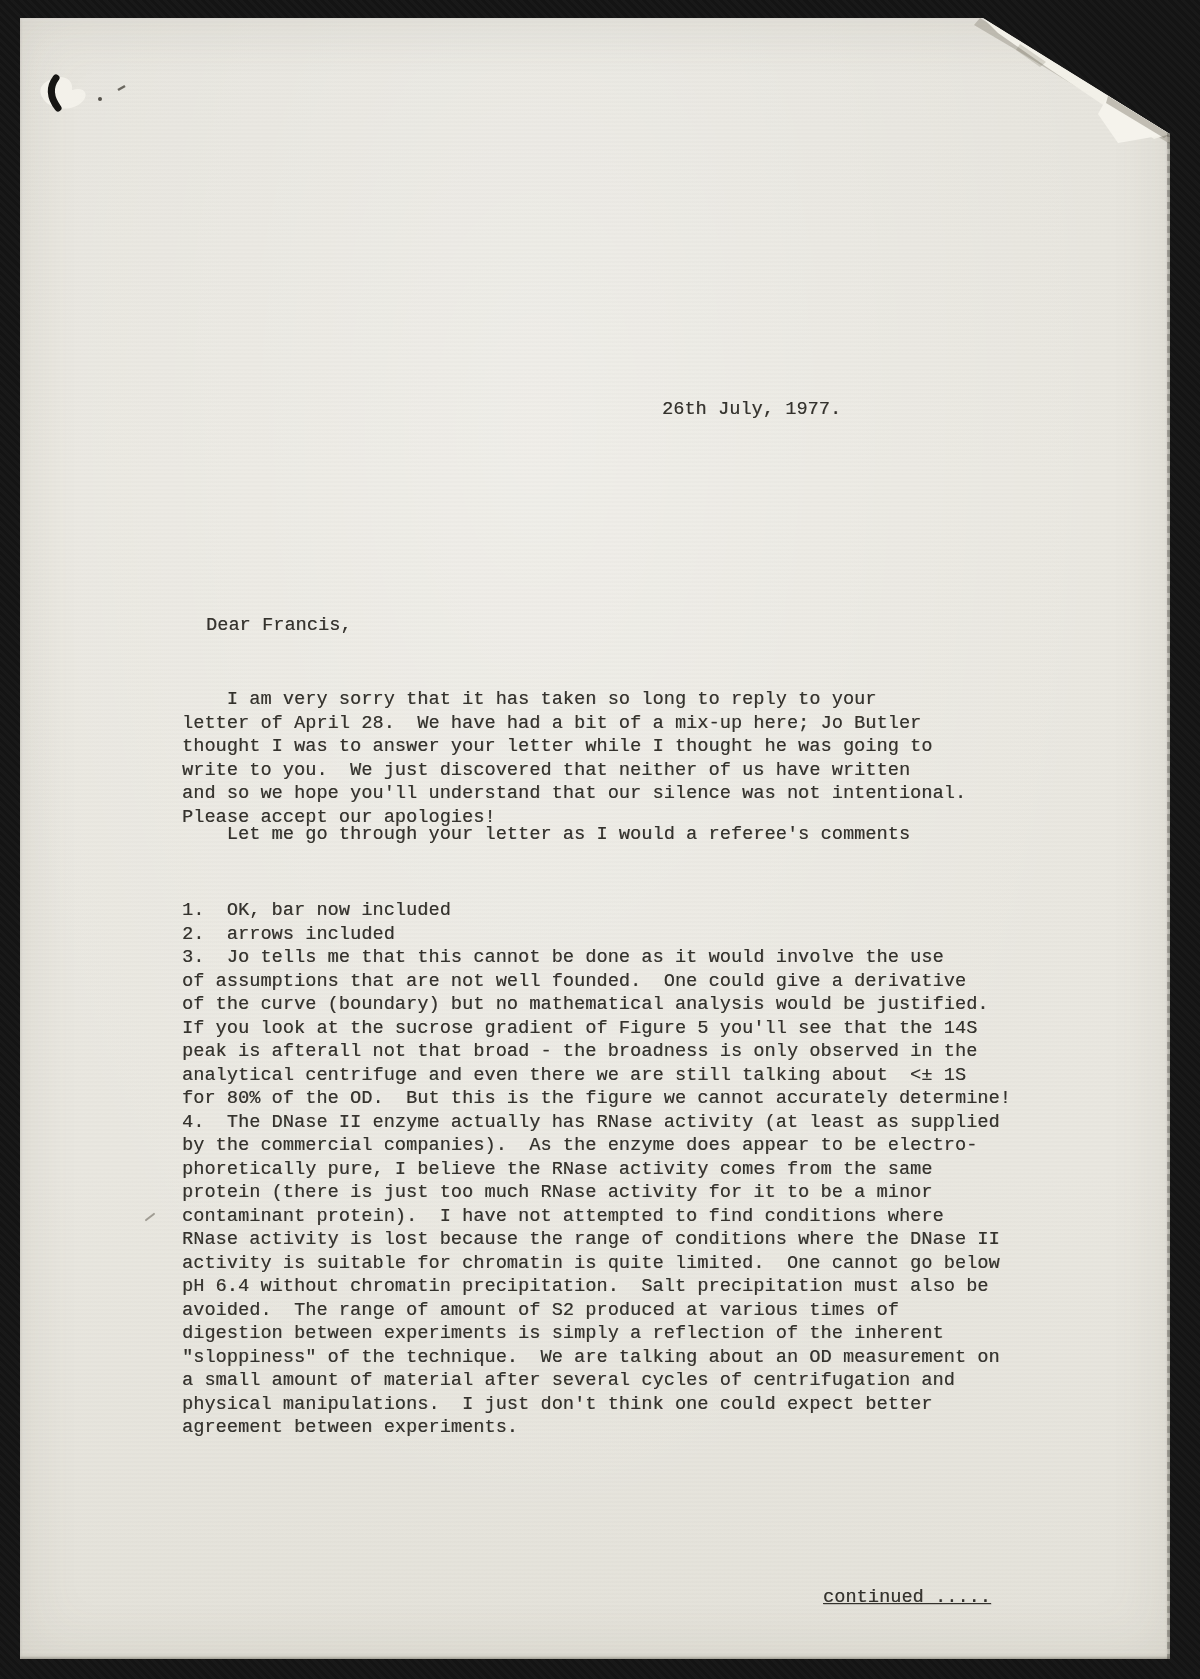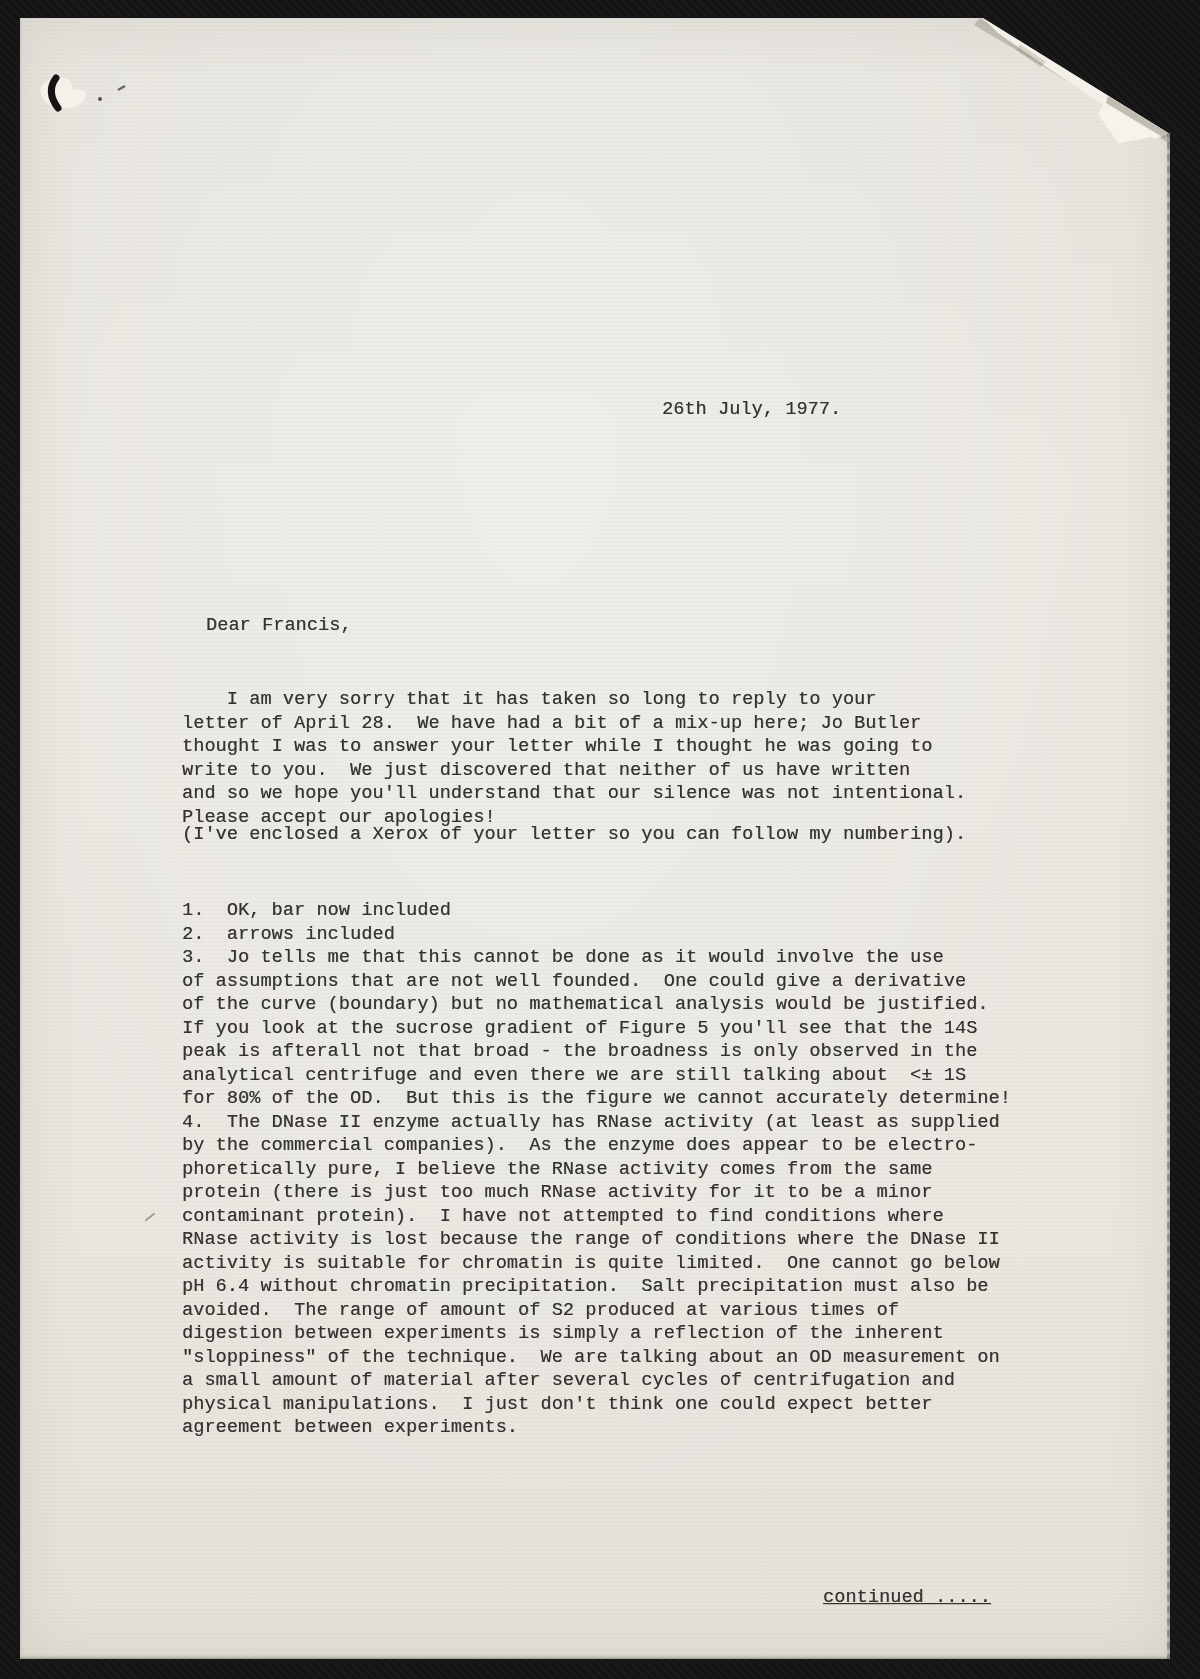--- a/index.html
+++ b/index.html
@@ -112,20 +112,20 @@
     </svg>
     <div class="pencil-mark"></div>
 
     <div class="typewriter date-line">26th July, 1977.</div>
 
 
     <div class="typewriter salutation-line">Dear Francis,</div>
 
     <div class="typewriter paragraph-1"><div class="line">    I am very sorry that it has taken so long to reply to your</div><div class="line">letter of April 28.  We have had a bit of a mix-up here; Jo Butler</div><div class="line">thought I was to answer your letter while I thought he was going to</div><div class="line">write to you.  We just discovered that neither of us have written</div><div class="line">and so we hope you'll understand that our silence was not intentional.</div><div class="line">Please accept our apologies!</div></div>
 
-    <div class="typewriter paragraph-2"><div class="line">(I've enclosed a Xerox of your letter so you can follow my numbering).</div></div>
+    <div class="typewriter paragraph-2"><div class="line">    Let me go through your letter as I would a referee's comments</div></div>
 
     <div class="typewriter numbered-points"><div class="line">1.  OK, bar now included</div><div class="line">2.  arrows included</div><div class="line">3.  Jo tells me that this cannot be done as it would involve the use</div><div class="line">of assumptions that are not well founded.  One could give a derivative</div><div class="line">of the curve (boundary) but no mathematical analysis would be justified.</div><div class="line">If you look at the sucrose gradient of Figure 5 you'll see that the 14S</div><div class="line">peak is afterall not that broad - the broadness is only observed in the</div><div class="line">analytical centrifuge and even there we are still talking about  &lt;± 1S</div><div class="line">for 80% of the OD.  But this is the figure we cannot accurately determine!</div><div class="line">4.  The DNase II enzyme actually has RNase activity (at least as supplied</div><div class="line">by the commercial companies).  As the enzyme does appear to be electro-</div><div class="line">phoretically pure, I believe the RNase activity comes from the same</div><div class="line">protein (there is just too much RNase activity for it to be a minor</div><div class="line">contaminant protein).  I have not attempted to find conditions where</div><div class="line">RNase activity is lost because the range of conditions where the DNase II</div><div class="line">activity is suitable for chromatin is quite limited.  One cannot go below</div><div class="line">pH 6.4 without chromatin precipitation.  Salt precipitation must also be</div><div class="line">avoided.  The range of amount of S2 produced at various times of</div><div class="line">digestion between experiments is simply a reflection of the inherent</div><div class="line">"sloppiness" of the technique.  We are talking about an OD measurement on</div><div class="line">a small amount of material after several cycles of centrifugation and</div><div class="line">physical manipulations.  I just don't think one could expect better</div><div class="line">agreement between experiments.</div></div>
 
     <div class="typewriter footer-line">continued .....</div>
 
   </div>
 </div>
 
 </body></html>

